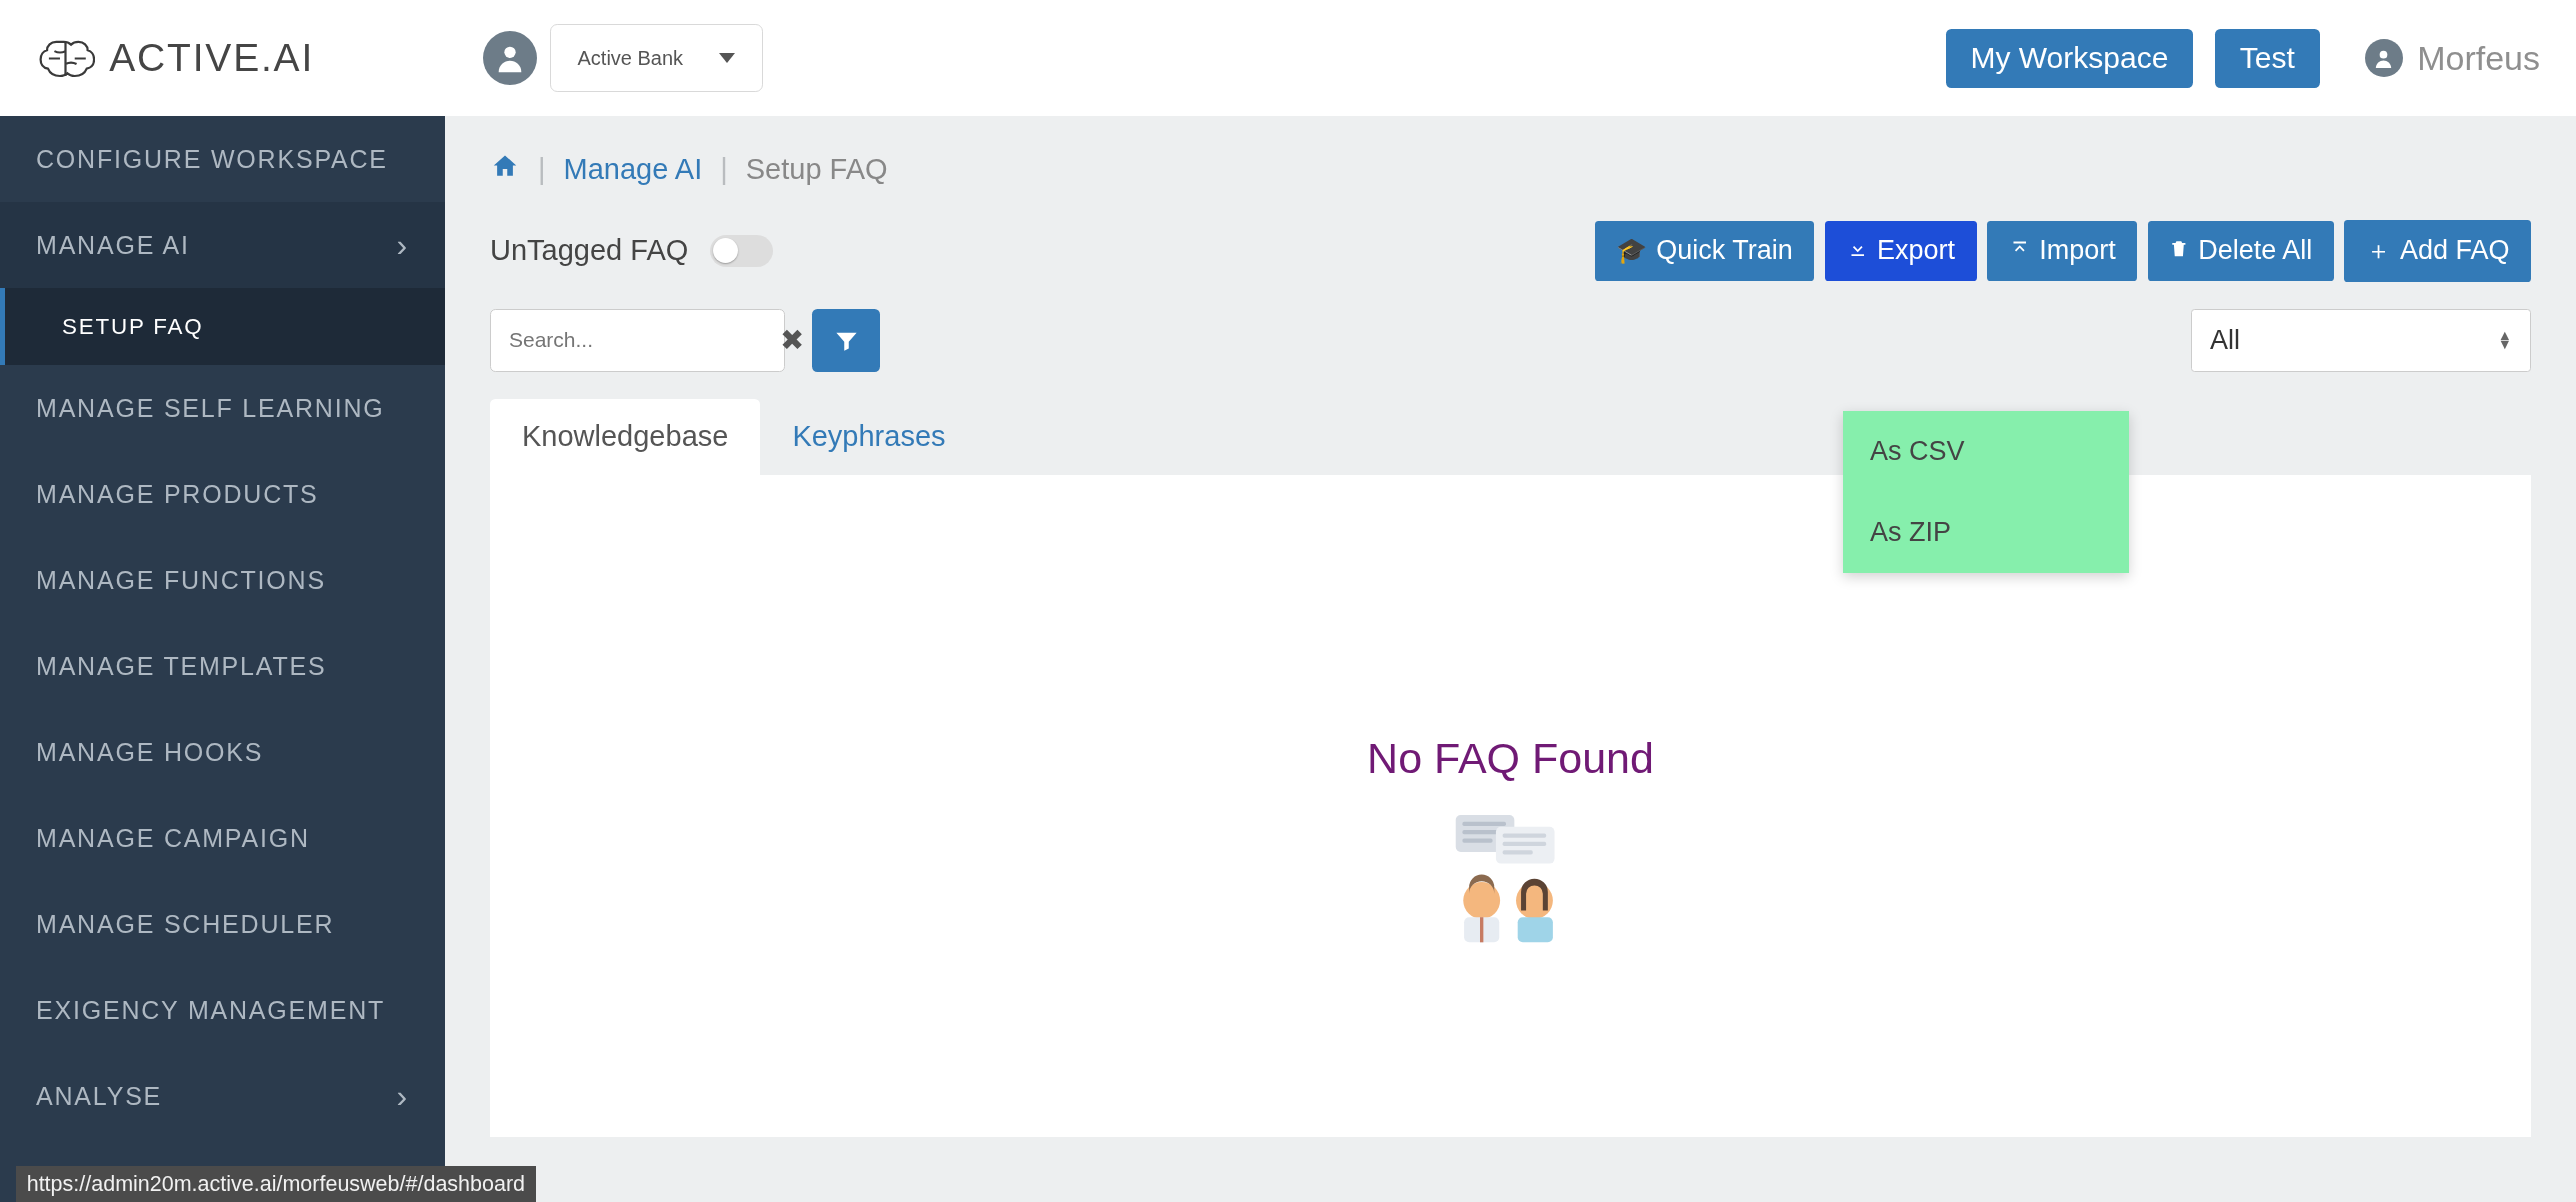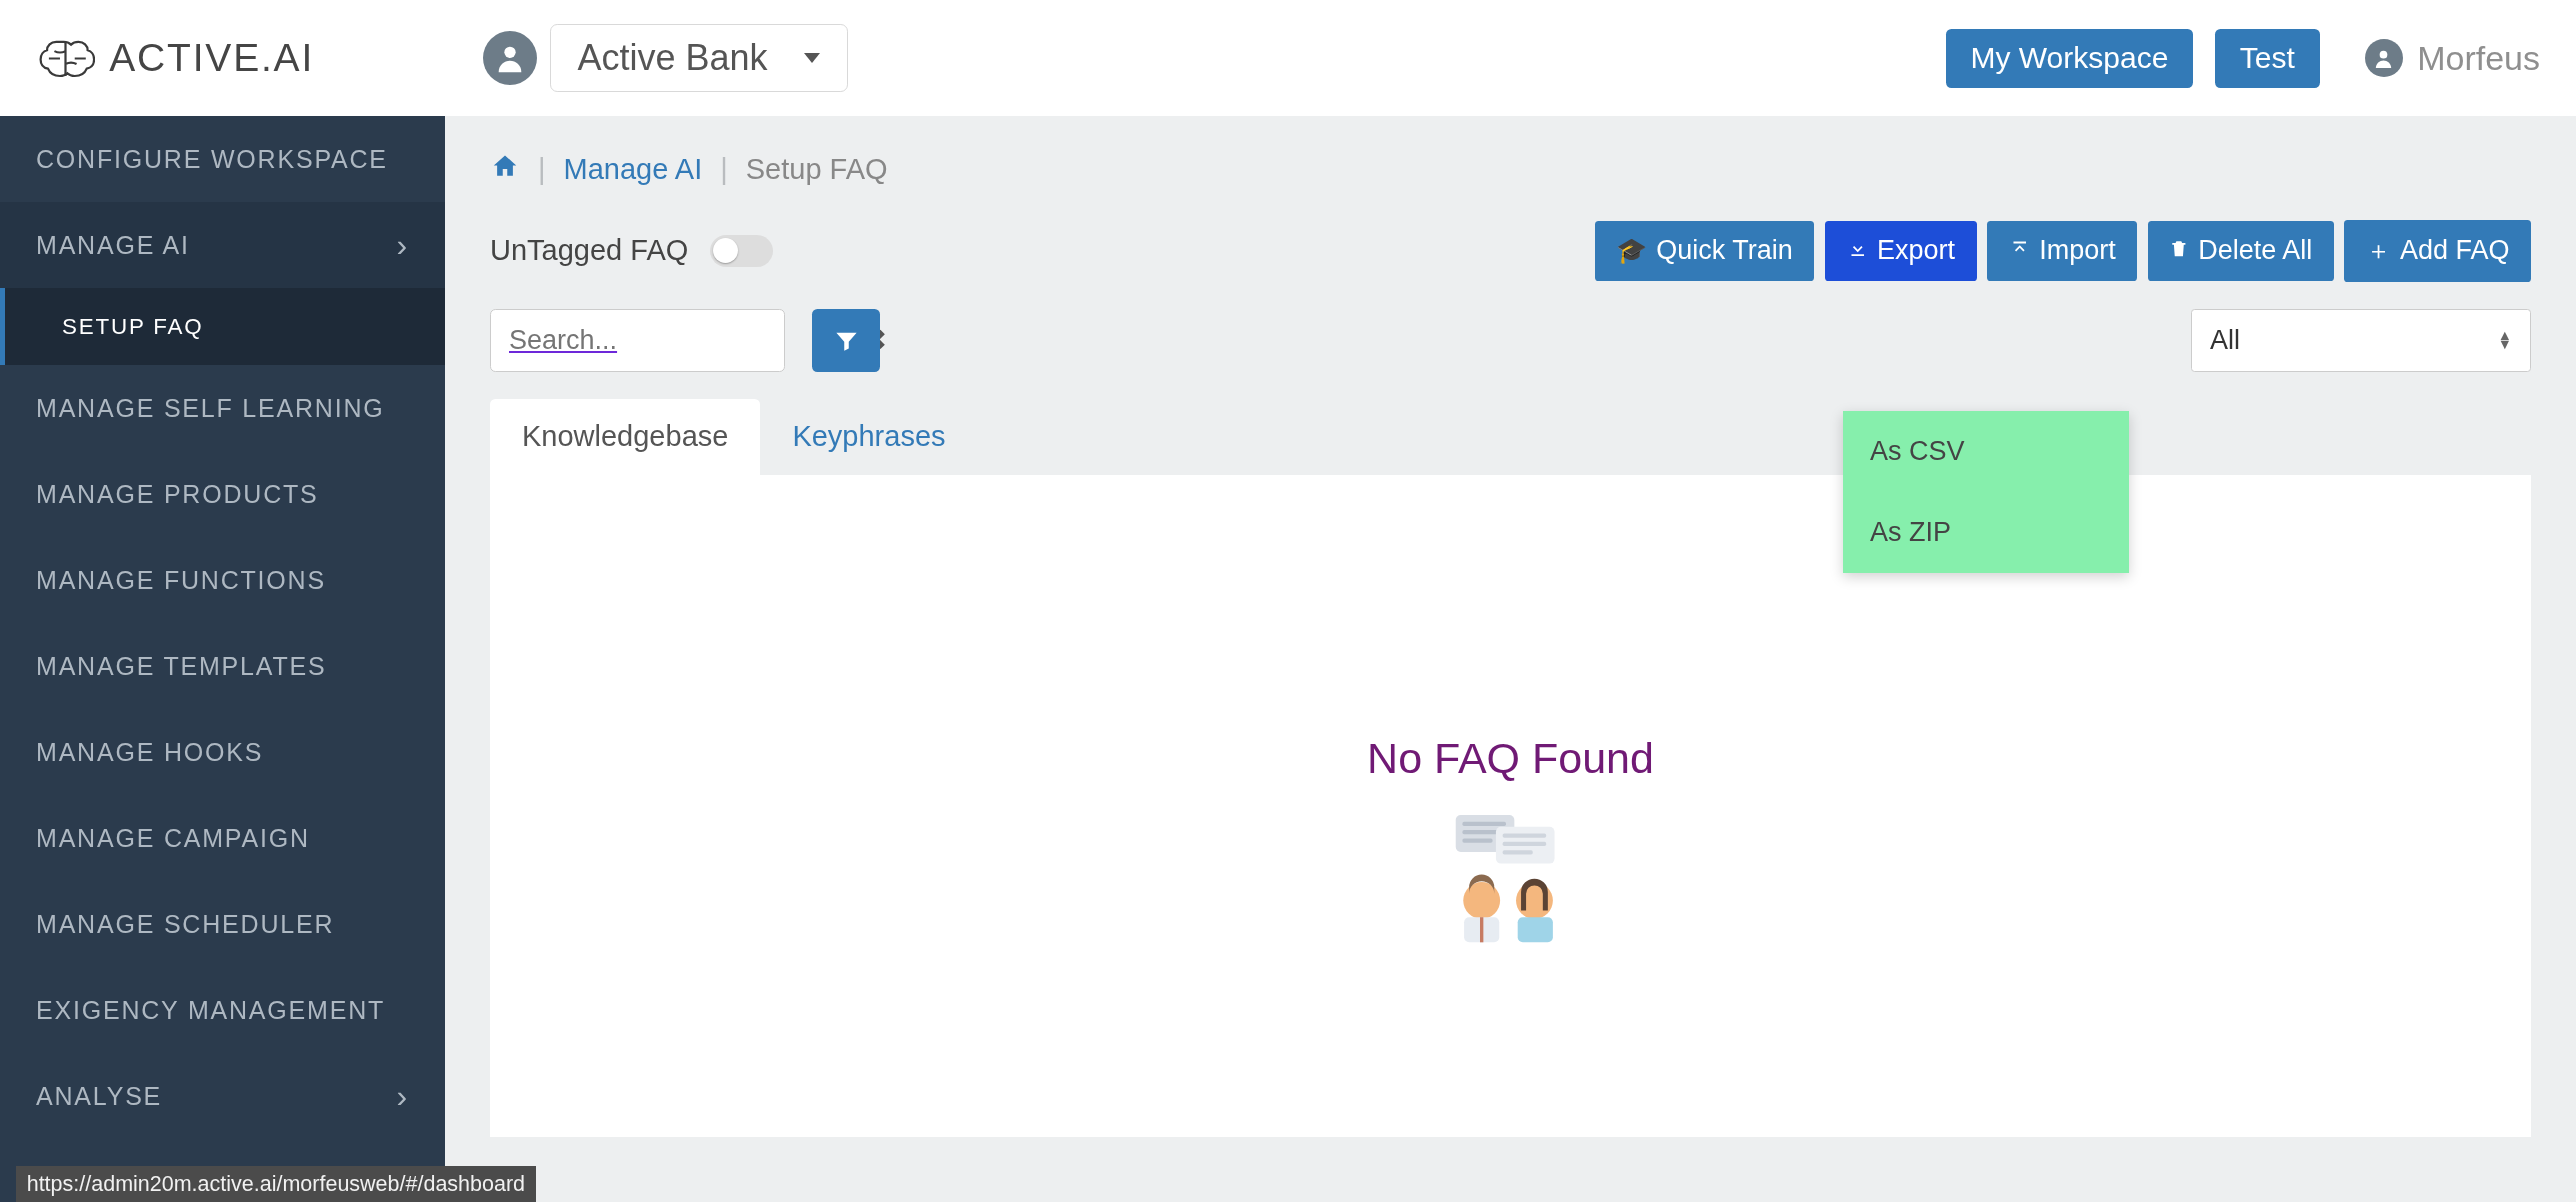--- a/index.html
+++ b/index.html
@@ -48,21 +48,21 @@
   }
   .avatar-ws svg { width: 34px; height: 34px; fill: #fff; }
 
   .workspace-select {
     display: flex;
     align-items: center;
     border: 0.9px solid #d9d9d9;
     border-radius: 7.2px;
     height: 68px;
     padding: 0 27px;
-    font-size: 36px;
+    font-size: 20px;
     color: #555;
     gap: 36px;
     cursor: pointer;
     background: #fff;
   }
   .caret-down {
     width: 0; height: 0;
     border-left: 8px solid transparent;
     border-right: 8px solid transparent;
     border-top: 10.7px solid #555;
@@ -214,25 +214,24 @@
     background: #fff;
     border: 0.9px solid #ccc;
     border-radius: 5.4px;
     height: 63px;
     width: 295px;
     padding: 0 18px;
   }
   .search-box input {
     flex: 1;
     border: none;
-    font-size: 27px;
+    font-size: 21px;
     background: transparent;
     outline: none;
     color: #6d28d9;
-    text-decoration: underline;
   }
   .search-box .clear { font-size: 29px; color: #555; cursor: pointer; }
   .filter-btn {
     width: 68px; height: 63px;
     background: #337ab7;
     border: none;
     border-radius: 5.4px;
     color: #fff;
     font-size: 27px;
     cursor: pointer;

